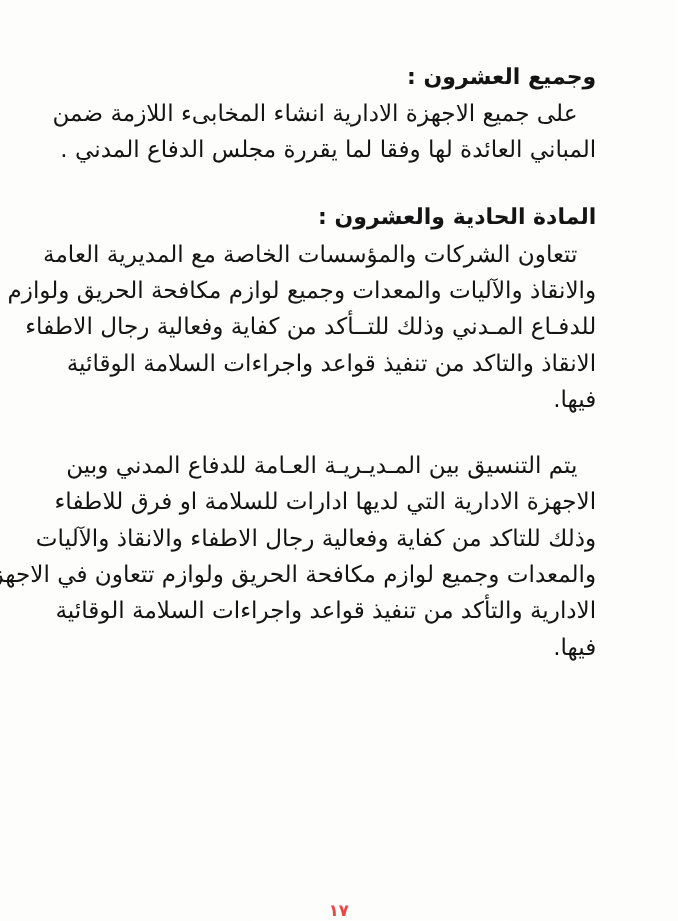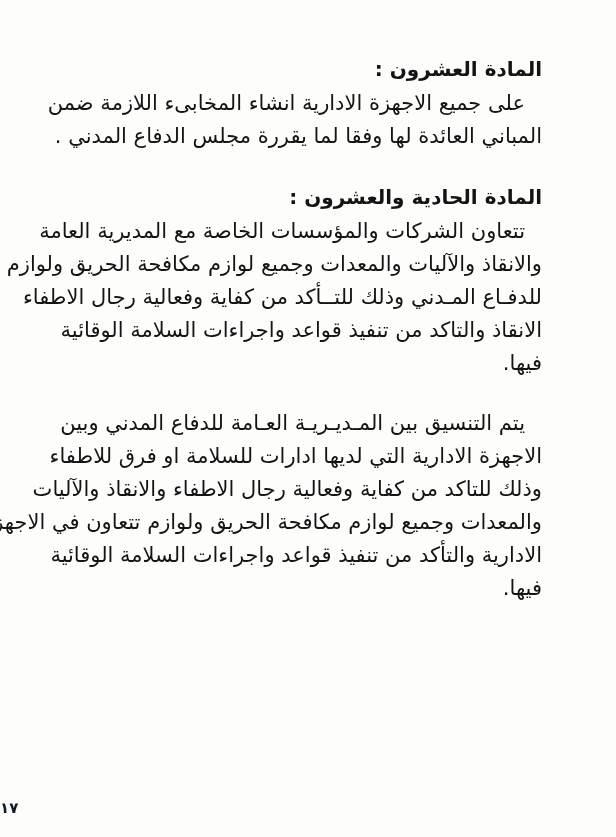--- a/index.html
+++ b/index.html
@@ -43,37 +43,38 @@
   }
   .line.first {
     padding-right: 17px;
   }
   .line.last {
     text-align: right;
     text-align-last: right;
   }
   .footer {
     position: absolute;
-    bottom: 20px;
+    bottom: 0;
     left: 0;
     width: 100%;
+    text-align: center;
     font-size: 15px;
     font-weight: bold;
-    color: #0f172a;
+    color: #ef4444;
     letter-spacing: 2px;
   }
 </style>
 </head>
 <body>
 
 <div class="page">
   <div class="content">
 
     <div class="section">
-      <h2 class="heading">المادة العشرون :</h2>
+      <h2 class="heading">وجميع العشرون :</h2>
       <p class="line first">على جميع الاجهزة الادارية انشاء المخابىء اللازمة ضمن</p>
       <p class="line last">المباني العائدة لها وفقا لما يقررة مجلس الدفاع المدني .</p>
     </div>
 
     <div class="section">
       <h2 class="heading">المادة الحادية والعشرون :</h2>
       <p class="line first">تتعاون الشركات والمؤسسات الخاصة مع المديرية العامة</p>
       <p class="line">والانقاذ والآليات والمعدات وجميع لوازم مكافحة الحريق ولوازم</p>
       <p class="line">للدفـاع المـدني وذلك للتــأكد من كفاية وفعالية رجال الاطفاء</p>
       <p class="line">الانقاذ والتاكد من تنفيذ قواعد واجراءات السلامة الوقائية</p>

